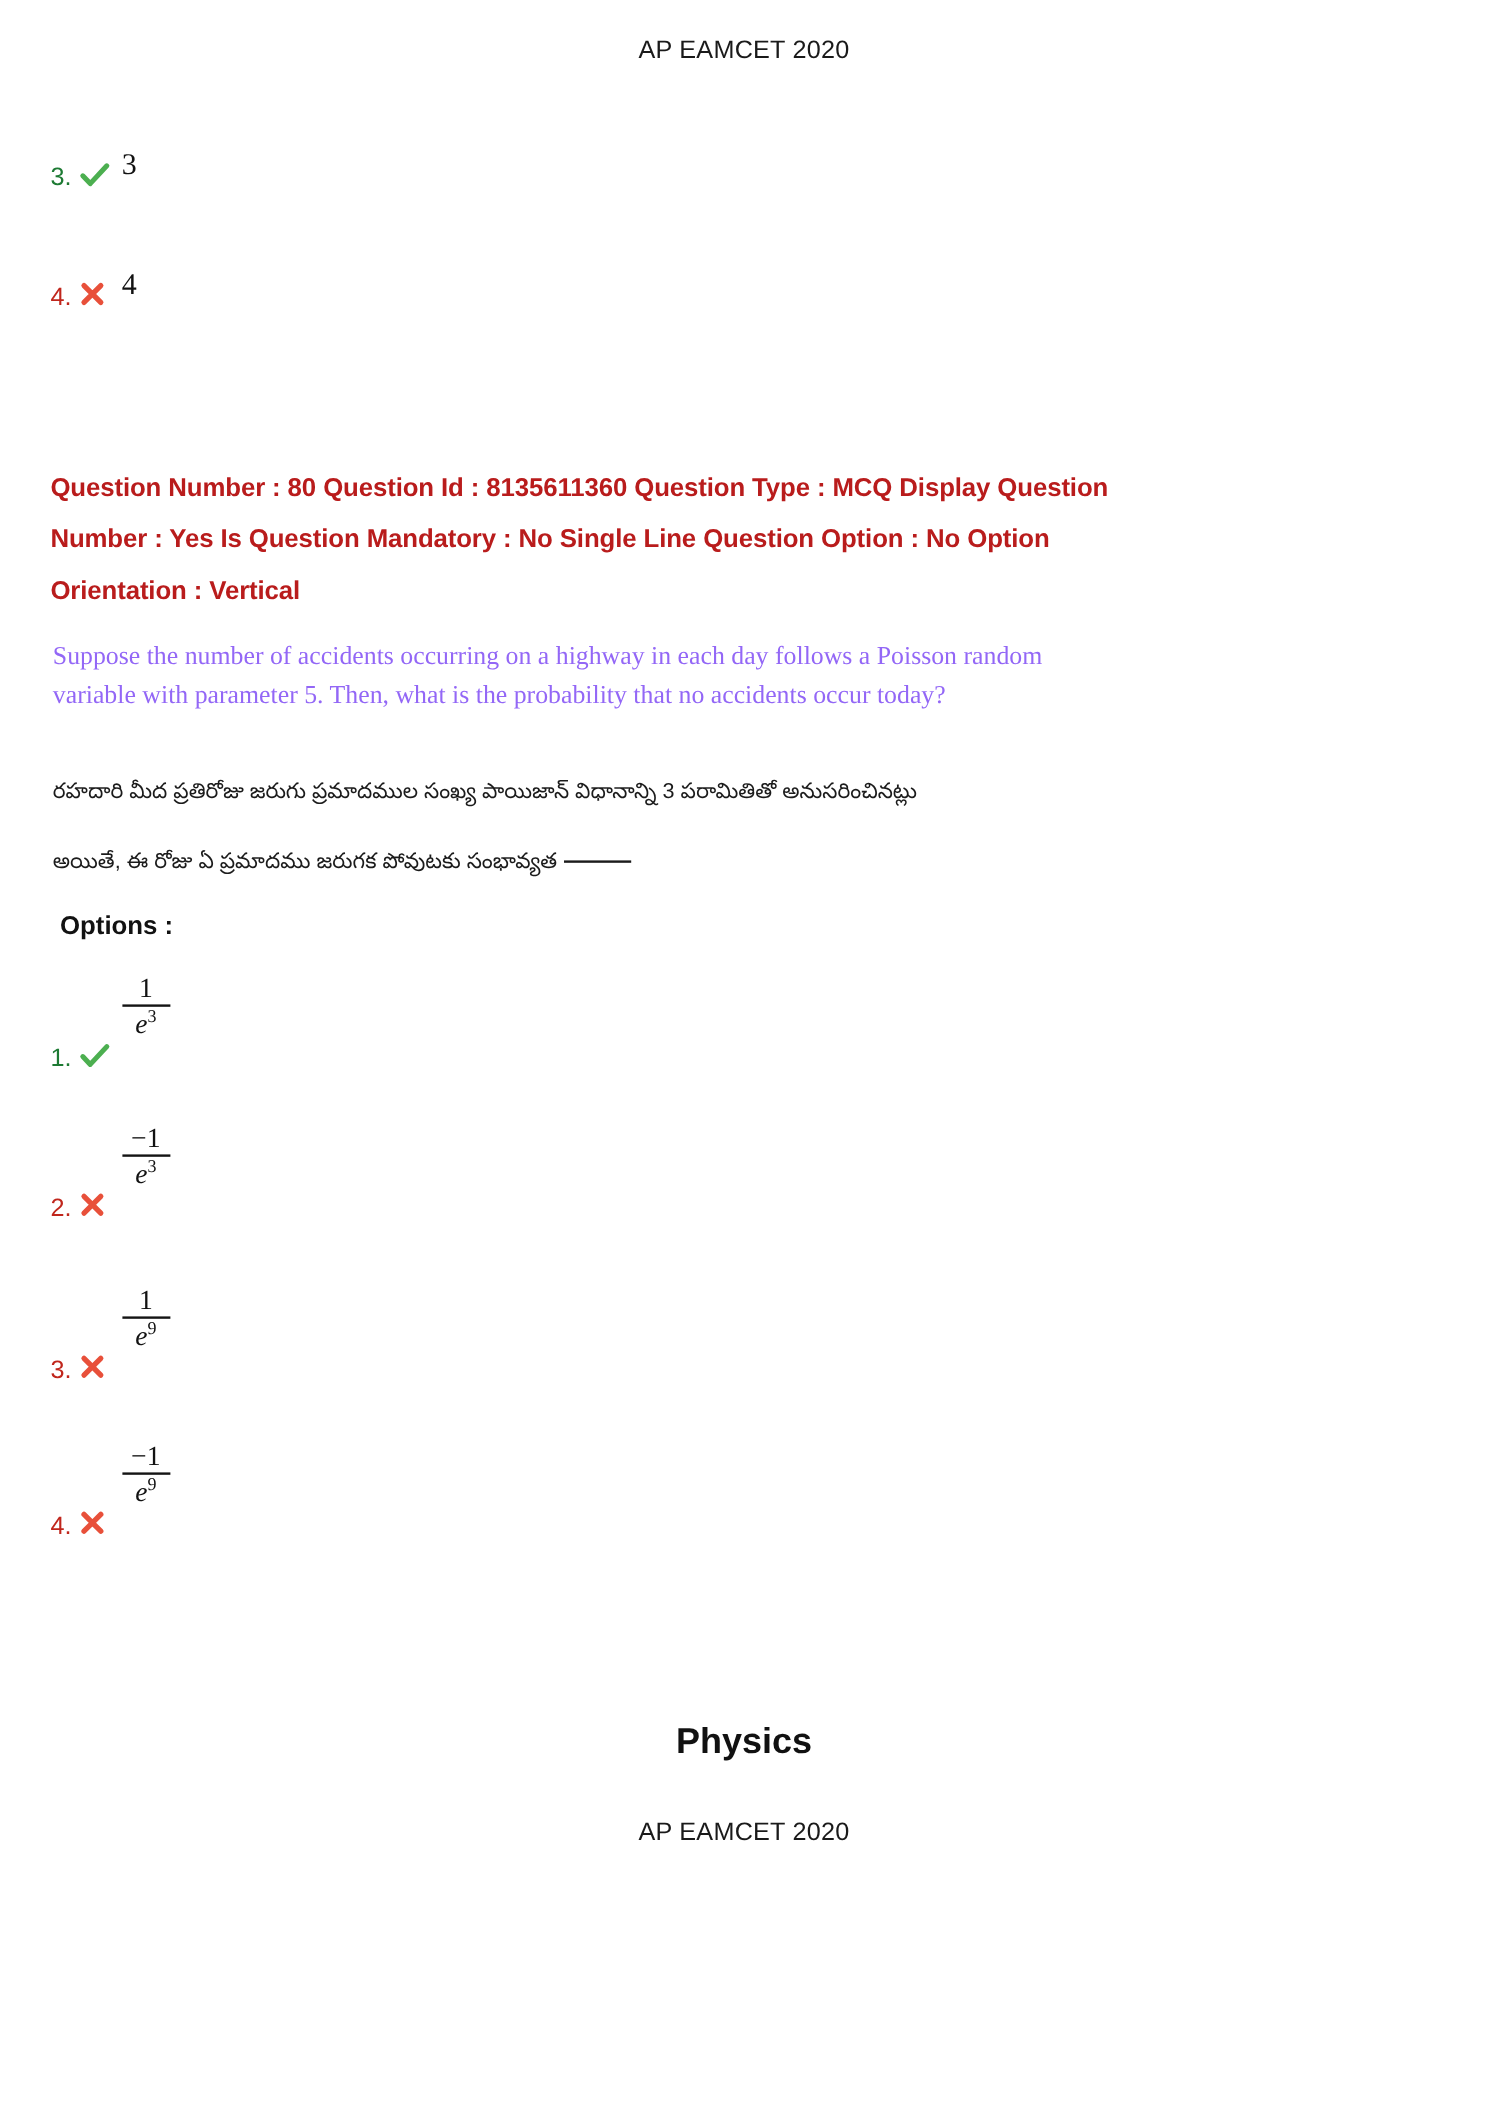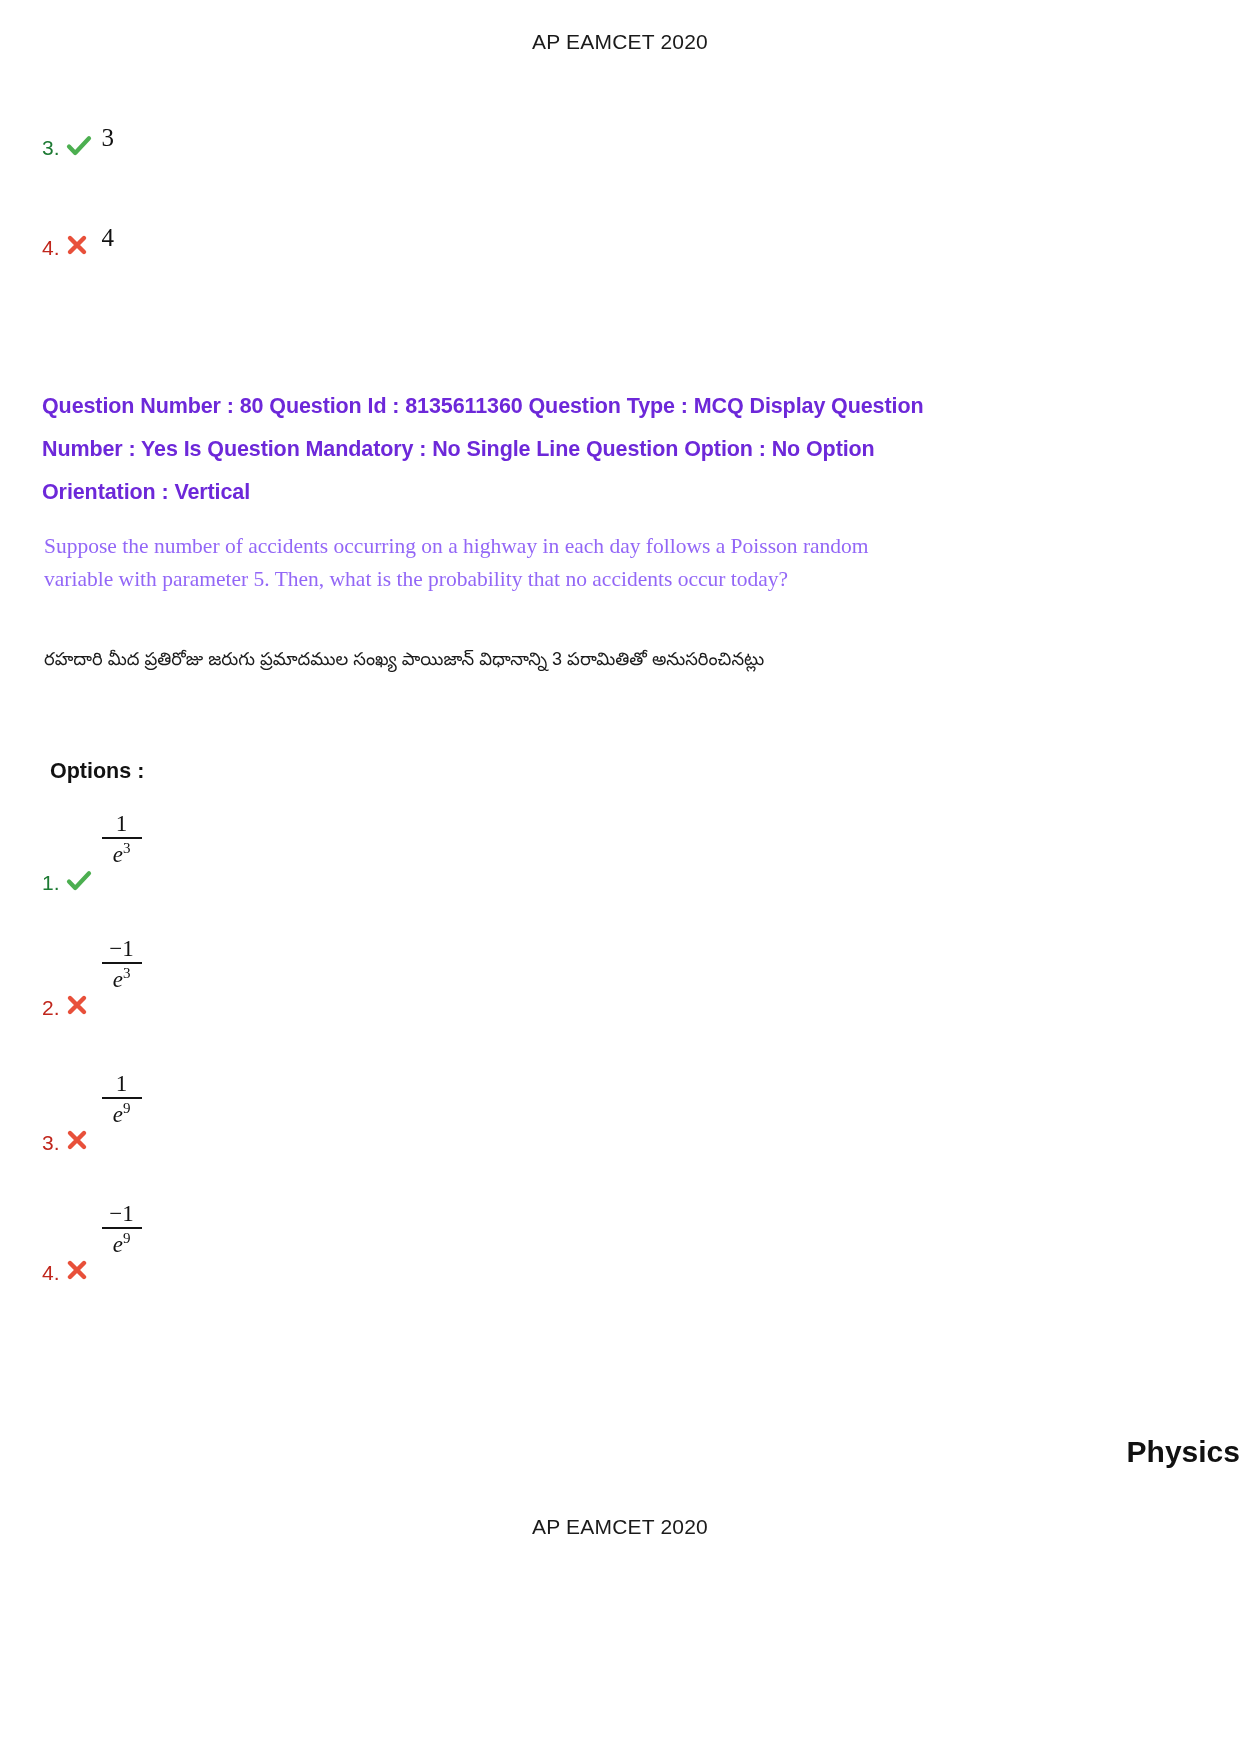--- a/index.html
+++ b/index.html
@@ -99,21 +99,21 @@
 
   
   .qmeta {
     position: absolute;
     left: 42px;
     width: 975px;
     font-family: "Liberation Sans", sans-serif;
     font-weight: bold;
     font-size: 21.5px;
     line-height: 43px;
-    color: #6d28d9;
+    color: #b91c1c;
     letter-spacing: -0.1px;
   }
 
   
   .qbody-en {
     position: absolute;
     left: 44px;
     width: 830px;
     font-family: "Liberation Serif", serif;
     font-size: 21.5px;
@@ -190,20 +190,23 @@
   </div>
 
   <div class="qmeta" style="top:385px;">Question Number : 80 Question Id : 8135611360 Question Type : MCQ Display Question</div>
   <div class="qmeta" style="top:428px;">Number : Yes Is Question Mandatory : No Single Line Question Option : No Option</div>
   <div class="qmeta" style="top:471px;">Orientation : Vertical</div>
 
   <div class="qbody-en" style="top:528px;">Suppose the number of accidents occurring on a highway in each day follows a Poisson random</div>
   <div class="qbody-en" style="top:561px;">variable with parameter 5. Then, what is the probability that no accidents occur today?</div>
 
   <div class="qbody-te" style="top:630px;">రహదారి మీద ప్రతిరోజు జరుగు ప్రమాదముల సంఖ్య పాయిజాన్ విధానాన్ని 3 పరామితితో అనుసరించినట్లు</div>
+  <div class="qbody-te" style="top:688px;">
+    <span>అయితే, ఈ రోజు ఏ ప్రమాదము జరుగక పోవుటకు సంభావ్యత</span><span class="blank-line"></span>
+  </div>
 
   <div class="options-label" style="top:759px;">Options :</div>
 
   <div class="opt-row" style="left:42px; top:838px;">
     <span class="opt-num correct">1.</span>
     <span class="mark">
       <svg width="26" height="24" viewBox="0 0 26 24" aria-hidden="true">
         <path d="M3 12.5 L9.2 19 L23 4.2" fill="none" stroke="#4caf50" stroke-width="4.2" stroke-linecap="round" stroke-linejoin="round"></path>
       </svg>
     </span>
@@ -257,17 +260,17 @@
     </span>
     <span class="opt-val" style="top:-26px;">
       <span class="frac">
         <span class="num">−1</span>
         <span class="bar"></span>
         <span class="den"><span>e</span><sup>9</sup></span>
       </span>
     </span>
   </div>
 
-  <div class="section-title" style="top:1435px;text-align:right;">Physics</div>
+  <div class="section-title" style="top:1435px;">Physics</div>
 
   <div class="running-head bottom">AP EAMCET 2020</div>
 
 </div>
 
 </body></html>

